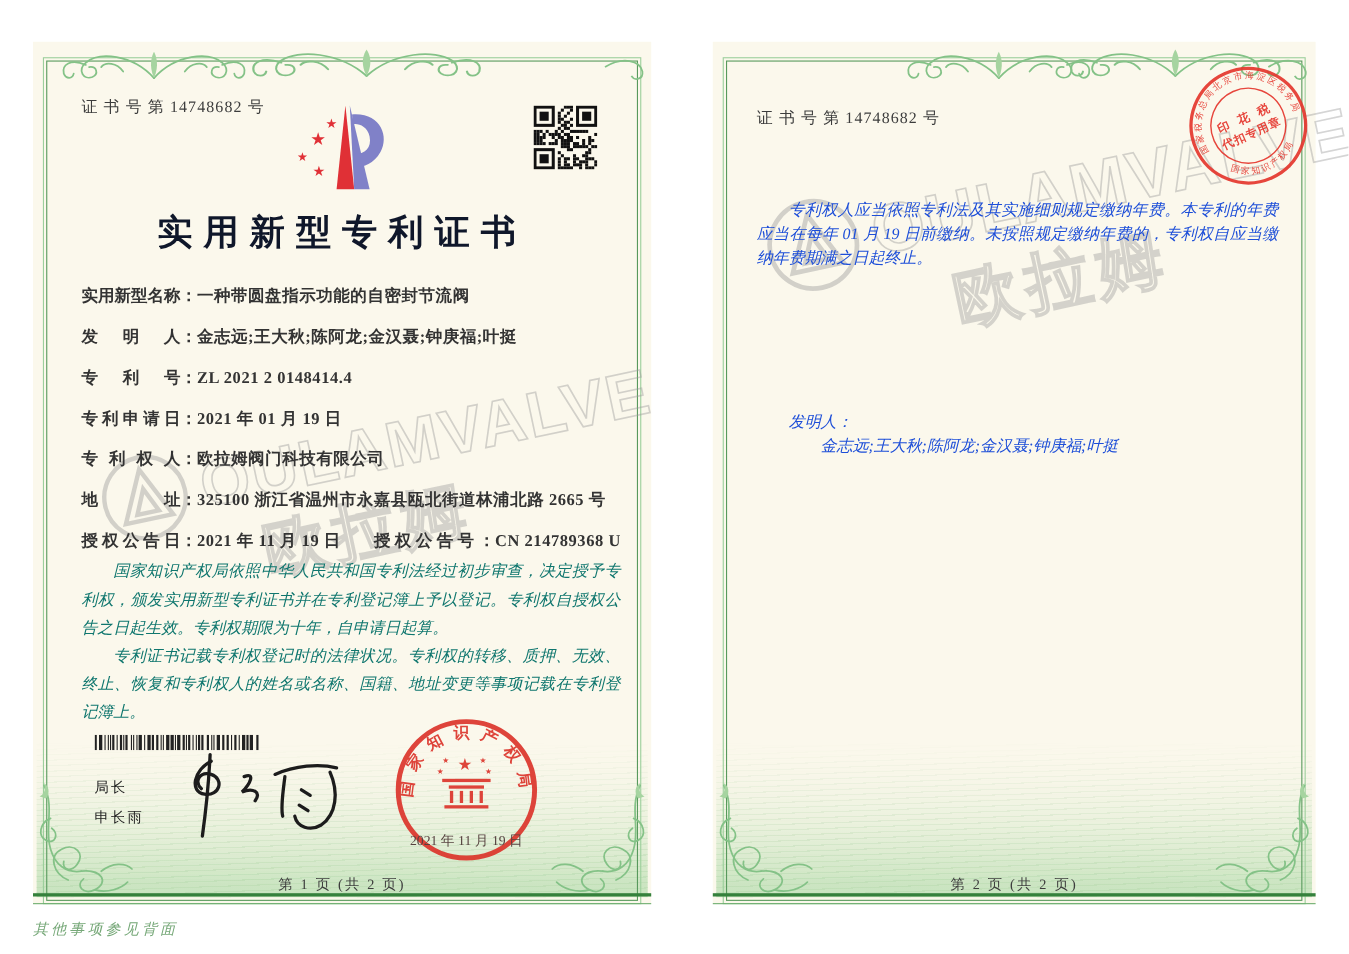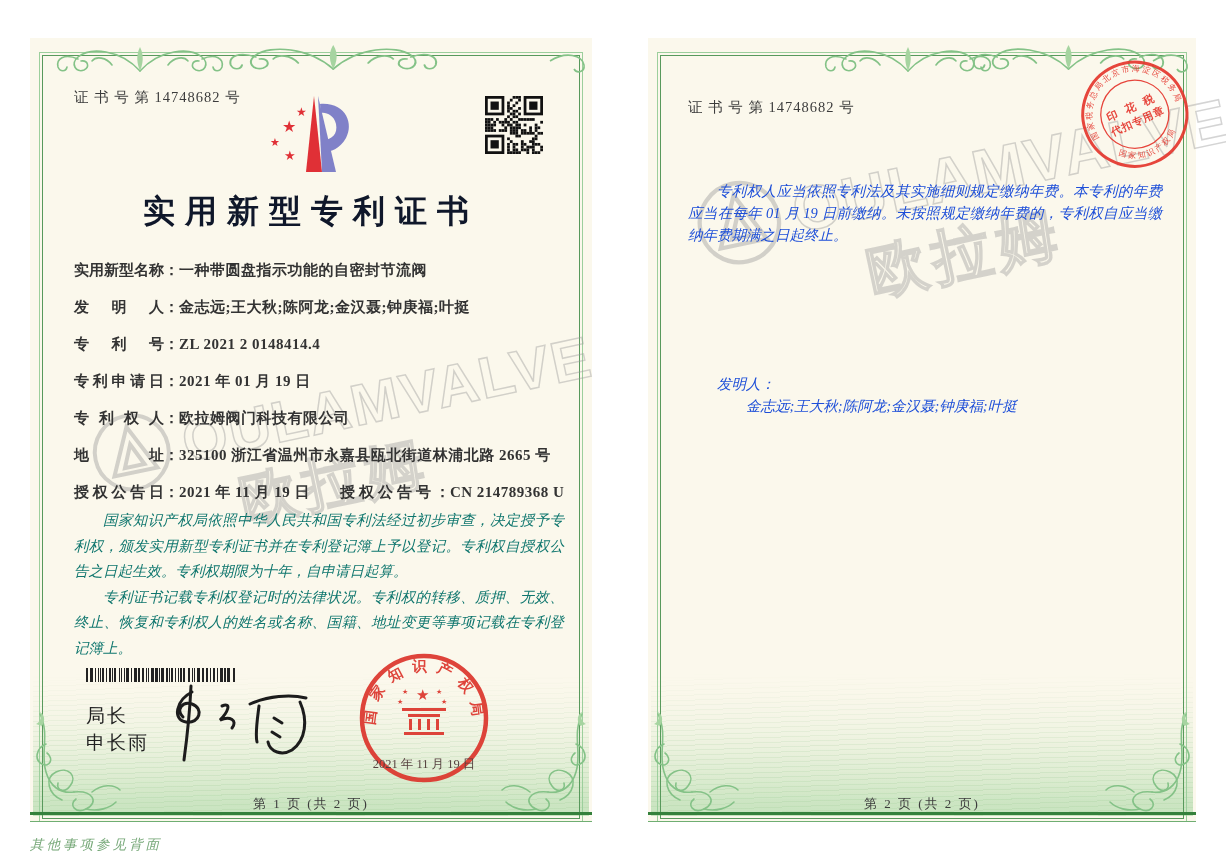--- a/index.html
+++ b/index.html
@@ -34,21 +34,21 @@
   .fields{position:absolute;left:44px;right:24px;top:222px;font-size:15px;color:#333;font-weight:bold;}
   .frow{margin-bottom:17px;line-height:20px;white-space:nowrap;}
   .flabel{display:inline-block;width:6em;text-align:justify;text-align-last:justify;color:#333;}
   .fvalue{letter-spacing:.5px;}
   .pair2{margin-left:30px;}
   .flabel2{letter-spacing:4px;}
   .body-text{position:absolute;left:44px;right:28px;top:470px;font-size:14.5px;color:#0f766e;
      line-height:1.76;text-align:justify;font-style:italic;}
   .body-text p{margin:0;text-indent:2em;}
   .director{position:absolute;left:56px;top:664px;font-family:"Liberation Sans","DejaVu Sans",sans-serif;
-     font-size:19px;color:#222;line-height:27px;letter-spacing:2px;}
+     font-size:13px;color:#222;line-height:27px;letter-spacing:2px;}
   .footer{position:absolute;left:0;right:0;top:757px;text-align:center;font-size:13px;
      color:#3c3c3c;letter-spacing:2px;}
   .back-note{position:absolute;left:30px;width:562px;top:836px;text-align:left;
      color:#76a878;font-size:13.5px;font-style:italic;letter-spacing:3px;}
   
   .p2-block{position:absolute;left:40px;right:34px;font-size:14.5px;color:#1d4ed8;
      line-height:22px;text-align:justify;font-style:italic;}
   .p2-block p{margin:0;}
   .indent2{text-indent:2em;}
   .indent4{text-indent:4em;}

